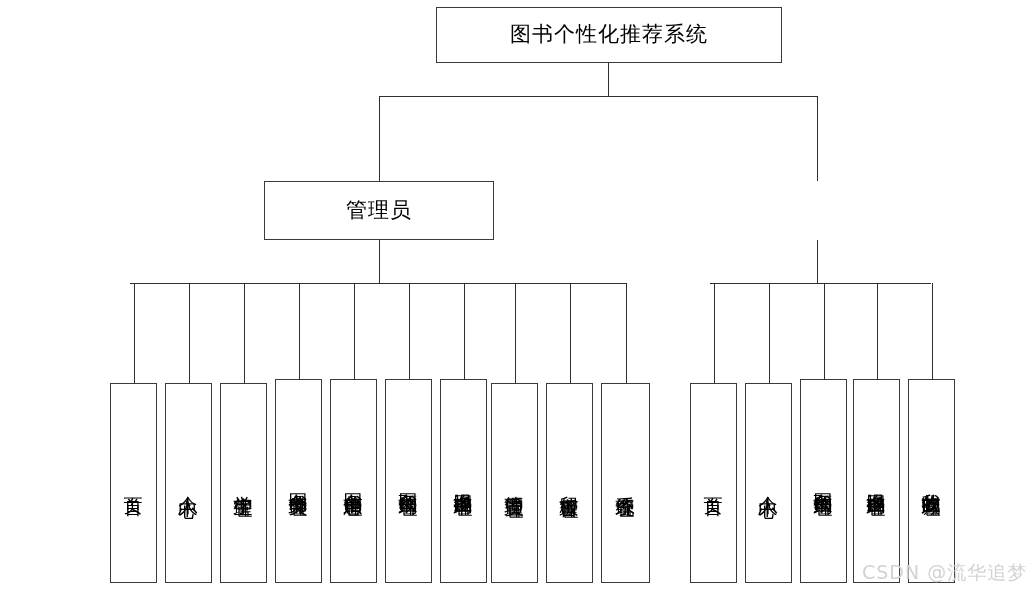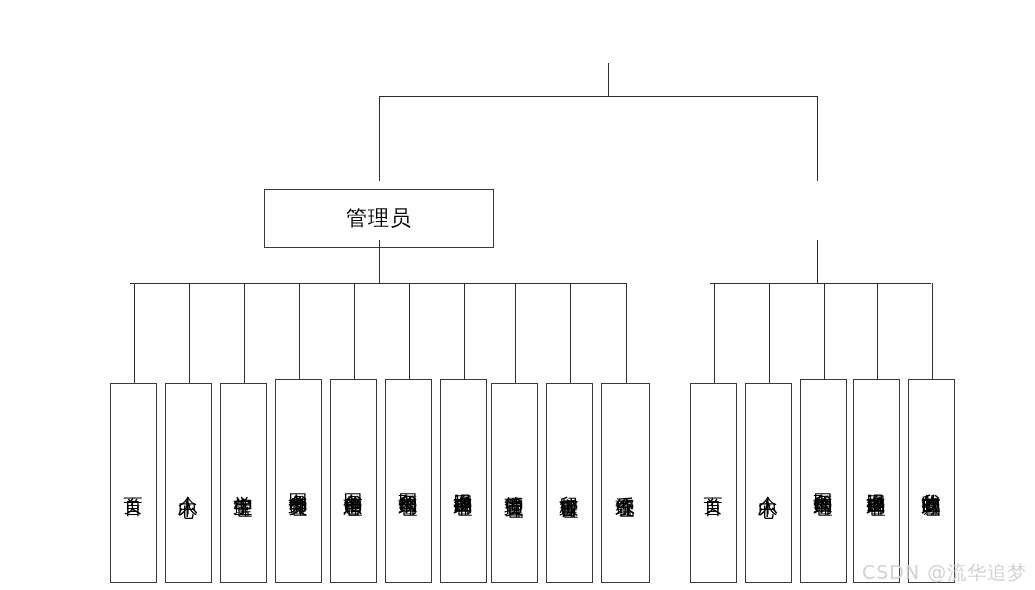--- a/index.html
+++ b/index.html
@@ -69,22 +69,25 @@
     pointer-events: none;
     font-family: "DejaVu Sans", "Liberation Sans", sans-serif;
   }
 </style>
 </head>
 <body>
 
 <div id="canvas">
     <div class="edge edge-v" style="left: 608px; top: 63px; height: 33px;"></div>
     <div class="edge edge-h" style="left: 379px; top: 96px; width: 439px;"></div>
+    <div class="node node-root" style="left: 436px; top: 7px; width: 346px; height: 56px;">
+      <span>图书个性化推荐系统</span>
+    </div>
     <div class="edge edge-v" style="left: 379px; top: 96px; height: 85px;"></div>
-    <div class="node node-branch" style="left: 264px; top: 189px; width: 230px; height: 59px;">
+    <div class="node node-branch" style="left: 264px; top: 181px; width: 230px; height: 59px;">
       <span>管理员</span>
     </div>
     <div class="edge edge-v" style="left: 379px; top: 240px; height: 43px;"></div>
     <div class="edge edge-h" style="left: 130px; top: 283px; width: 496px;"></div>
     <div class="edge edge-v" style="left: 133.5px; top: 283px; height: 100px;"></div>
     <div class="node node-leaf" style="left: 110px; top: 383px; width: 47px; height: 200px;">
       <span class="leaf-text">首页</span>
     </div>
     <div class="edge edge-v" style="left: 188.5px; top: 283px; height: 100px;"></div>
     <div class="node node-leaf" style="left: 165px; top: 383px; width: 47px; height: 200px;">

